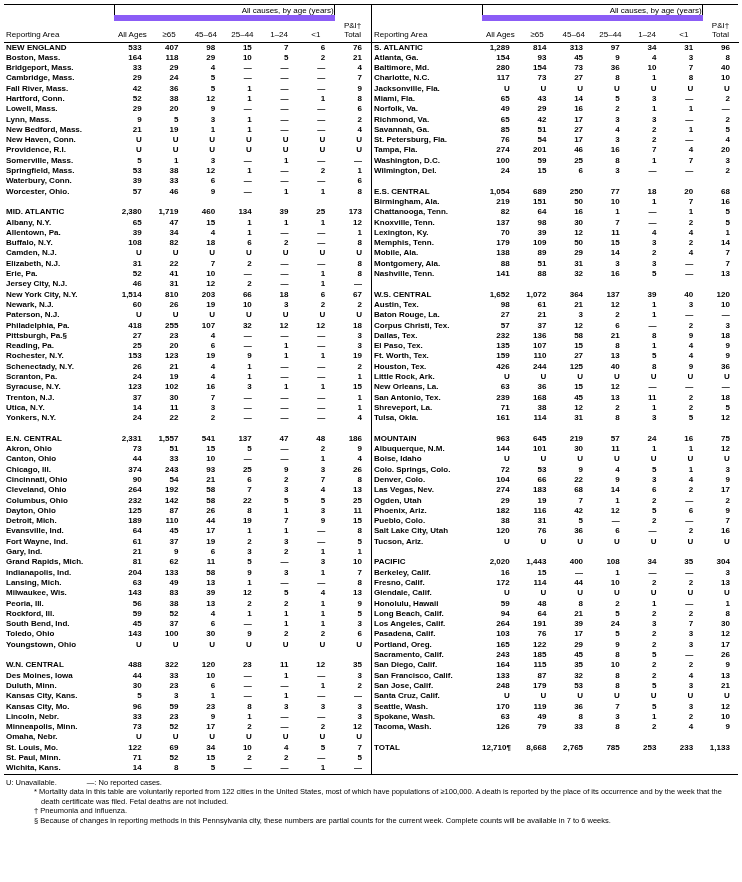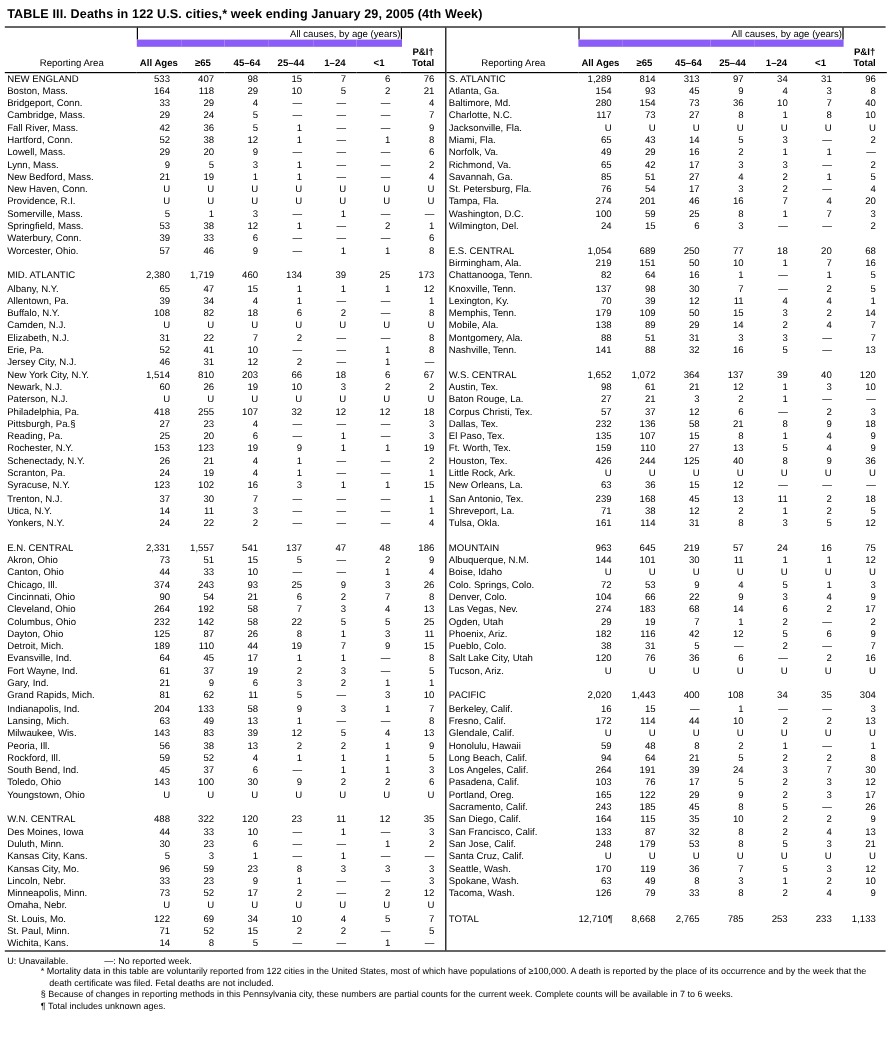--- a/index.html
+++ b/index.html
@@ -38,21 +38,21 @@
     font-size: 8px;
   }
   col.c-name { width: 110px; }
   col.c-num  { width: 36.7px; }
   th {
     font-weight: normal;
     font-size: 8px;
     line-height: 9px;
   }
   th.ra {
-    text-align: center;
+    text-align: left;
     vertical-align: bottom;
     padding: 0 0 3px 2px;
     border-bottom: 1px solid #000;
   }
   th.group {
     text-align: right;
     vertical-align: middle;
     height: 13px;
     border-bottom: 6px solid #8b5cf6;
     border-left: 1px solid #000;
@@ -60,49 +60,47 @@
     white-space: nowrap;
     overflow: hidden;
   }
   th.pi-spacer { height: 13px; }
   th.num-h {
     text-align: center;
     vertical-align: bottom;
     height: 24px;
     padding: 1px 1px 3px 1px;
     border-bottom: 1px solid #000;
-    font-weight: bold;
   }
   tbody td {
     font-size: 8px;
     line-height: 10.3px;
     height: 10.3px;
     vertical-align: bottom;
     white-space: nowrap;
     overflow: hidden;
   }
   td.name { text-align: left; padding-left: 2px; }
   td.val  { text-align: right; padding-right: 9px; }
   tr.spacer td { height: 10.3px; }
-  tbody { padding-top: 2px; }
+  tbody { padding-top: 2px; font-weight: bold; }
   .footnotes {
     margin-top: 3px;
     font-size: 7.5px;
     line-height: 9.6px;
     padding-left: 2px;
     width: 734px;
   }
   .fn { padding-left: 7px; text-indent: -7px; margin-left: 28px; }
   .fn-gap { margin-left: 30px; }
 </style>
 </head>
 <body>
 
 <div class="page">
-  <div class="title">TABLE III. Deaths in 122 U.S. cities,* week ending January 29, 2005 (4th Week)</div>
 
   <div class="tables">
     <div class="half">
       <table id="tbl-left">
           <colgroup>
             <col class="c-name">
             <col class="c-num">
             <col class="c-num">
             <col class="c-num">
             <col class="c-num">
@@ -141,21 +139,21 @@
               <td class="name">Boston, Mass.</td>
               <td class="val">164</td>
               <td class="val">118</td>
               <td class="val">29</td>
               <td class="val">10</td>
               <td class="val">5</td>
               <td class="val">2</td>
               <td class="val">21</td>
             </tr>
             <tr class="city-row">
-              <td class="name">Bridgeport, Conn.</td>
+              <td class="name">Bridgeport, Mass.</td>
               <td class="val">33</td>
               <td class="val">29</td>
               <td class="val">4</td>
               <td class="val">—</td>
               <td class="val">—</td>
               <td class="val">—</td>
               <td class="val">4</td>
             </tr>
             <tr class="city-row">
               <td class="name">Cambridge, Mass.</td>
@@ -1502,18 +1500,18 @@
               <td class="val">253</td>
               <td class="val">233</td>
               <td class="val">1,133</td>
             </tr>
           </tbody>
         </table>
     </div>
   </div>
 
   <div class="footnotes">
-    <div class="fn-line"><span>U: Unavailable.</span><span class="fn-gap">—: No reported week.</span></div>
+    <div class="fn-line"><span>U: Unavailable.</span><span class="fn-gap">—: No reported cases.</span></div>
     <div class="fn">* Mortality data in this table are voluntarily reported from 122 cities in the United States, most of which have populations of ≥100,000. A death is reported by the place of its occurrence and by the week that the death certificate was filed. Fetal deaths are not included.</div>
+    <div class="fn">† Pneumonia and influenza.</div>
     <div class="fn">§ Because of changes in reporting methods in this Pennsylvania city, these numbers are partial counts for the current week. Complete counts will be available in 7 to 6 weeks.</div>
-    <div class="fn">¶ Total includes unknown ages.</div>
   </div>
 </div>
 
 </body></html>

